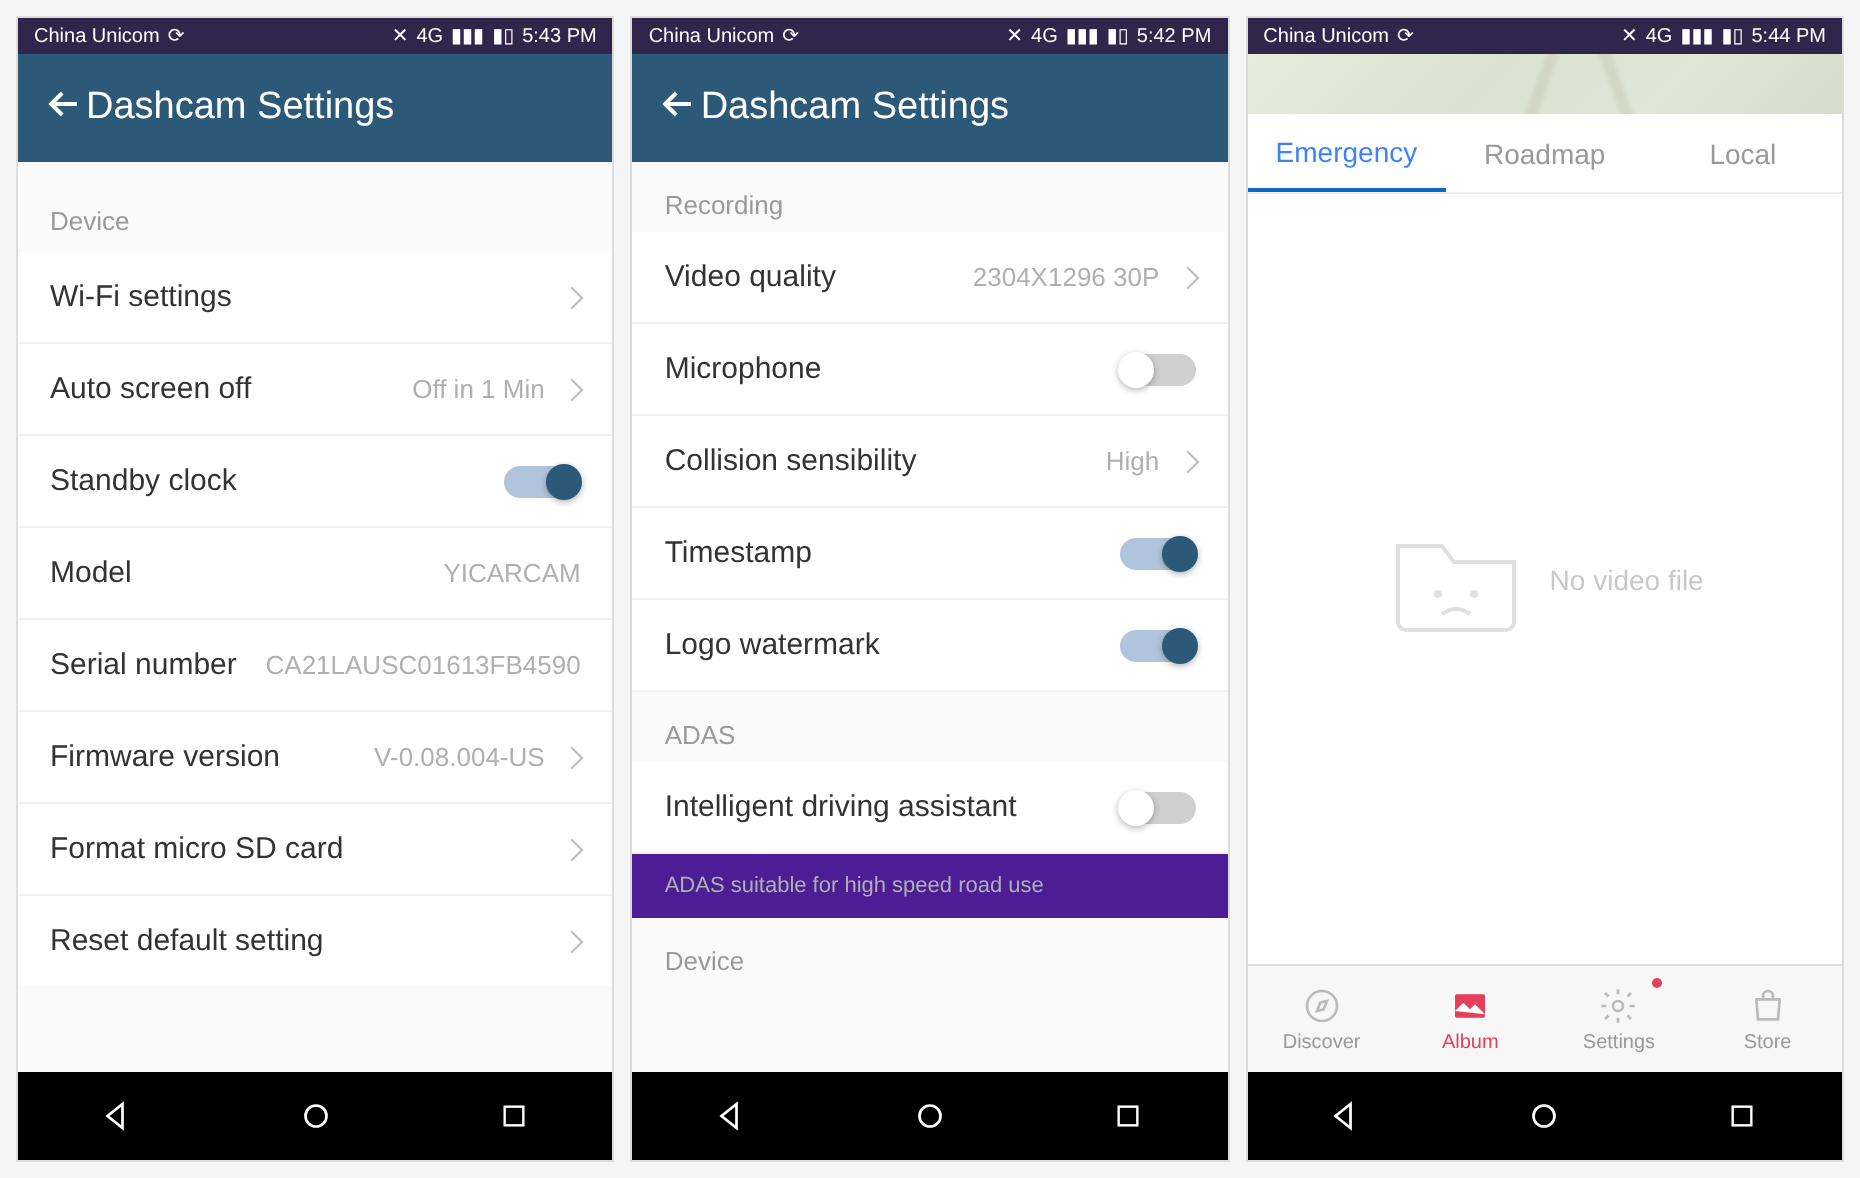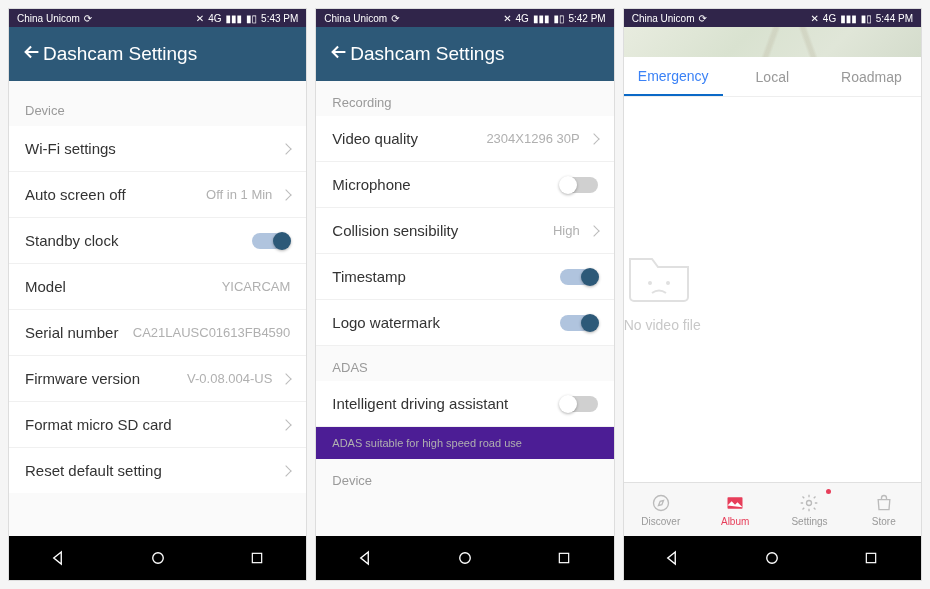--- a/index.html
+++ b/index.html
@@ -35,21 +35,21 @@
 
   .tabs { display: flex; height: 40px; border-bottom: 1px solid #eee; background: #fff; }
   .tab { flex: 1; display: flex; align-items: center; justify-content: center; font-size: 14px; color: #999; }
   .tab.active { color: #3b82f6; border-bottom: 2px solid #0b69c7; font-weight: 500; }
 
   .map-strip { height: 30px; background: linear-gradient(135deg, #e8ecdf 0%, #d9e2d0 40%, #e0e6d8 70%, #d4dccc 100%); position: relative; }
   .map-strip::before { content: ""; position: absolute; inset: 0; background:
     linear-gradient(110deg, transparent 48%, rgba(200,200,180,0.5) 49%, rgba(200,200,180,0.5) 50%, transparent 51%),
     linear-gradient(70deg, transparent 60%, rgba(200,200,180,0.5) 61%, rgba(200,200,180,0.5) 62%, transparent 63%); }
 
-  .empty { flex: 1; display: flex; flex-direction: column; justify-content: center; color: #ccc; gap: 12px; }
+  .empty { flex: 1; display: flex; flex-direction: row; align-items: center; justify-content: center; color: #ccc; gap: 12px; }
   .empty-text { font-size: 14px; color: #c8c8c8; }
 
   .bottomnav { height: 54px; background: #f7f7f7; border-top: 1px solid #e0e0e0; display: flex; }
   .bn-item { flex: 1; display: flex; flex-direction: column; align-items: center; justify-content: center; gap: 2px; font-size: 10px; color: #999; position: relative; }
   .bn-item.active { color: #e73e5a; }
   .bn-icon { width: 22px; height: 22px; display: flex; align-items: center; justify-content: center; }
   .bn-dot { width: 5px; height: 5px; background: #e73e5a; border-radius: 50%; position: absolute; top: 6px; right: 16px; }
 
   .navbar { height: 44px; background: #000; display: flex; align-items: center; justify-content: space-around; }
   .navbar .nb { width: 22px; height: 22px; display: flex; align-items: center; justify-content: center; }
@@ -236,22 +236,22 @@
       <span>✕</span>
       <span>4G</span>
       <span>▮▮▮</span>
       <span>▮▯</span>
       <span>5:44 PM</span>
     </div>
   </div>
   <div class="map-strip"></div>
   <div class="tabs">
     <div class="tab active">Emergency</div>
+    <div class="tab">Roadmap</div>
     <div class="tab">Local</div>
-    <div class="tab">Roadmap</div>
   </div>
   <div class="content light" style="display:flex;">
     <div class="empty">
       <svg width="70" height="58" viewBox="0 0 70 58" fill="none" stroke="#e0e0e0" stroke-width="2">
         <path d="M6 12 h22 l6 8 h30 v30 a4 4 0 0 1 -4 4 H10 a4 4 0 0 1 -4 -4 V12 z"></path>
         <circle cx="26" cy="36" r="2" fill="#e0e0e0" stroke="none"></circle>
         <circle cx="44" cy="36" r="2" fill="#e0e0e0" stroke="none"></circle>
         <path d="M28 46 q7 -5 14 0"></path>
       </svg>
       <span class="empty-text">No video file</span>

